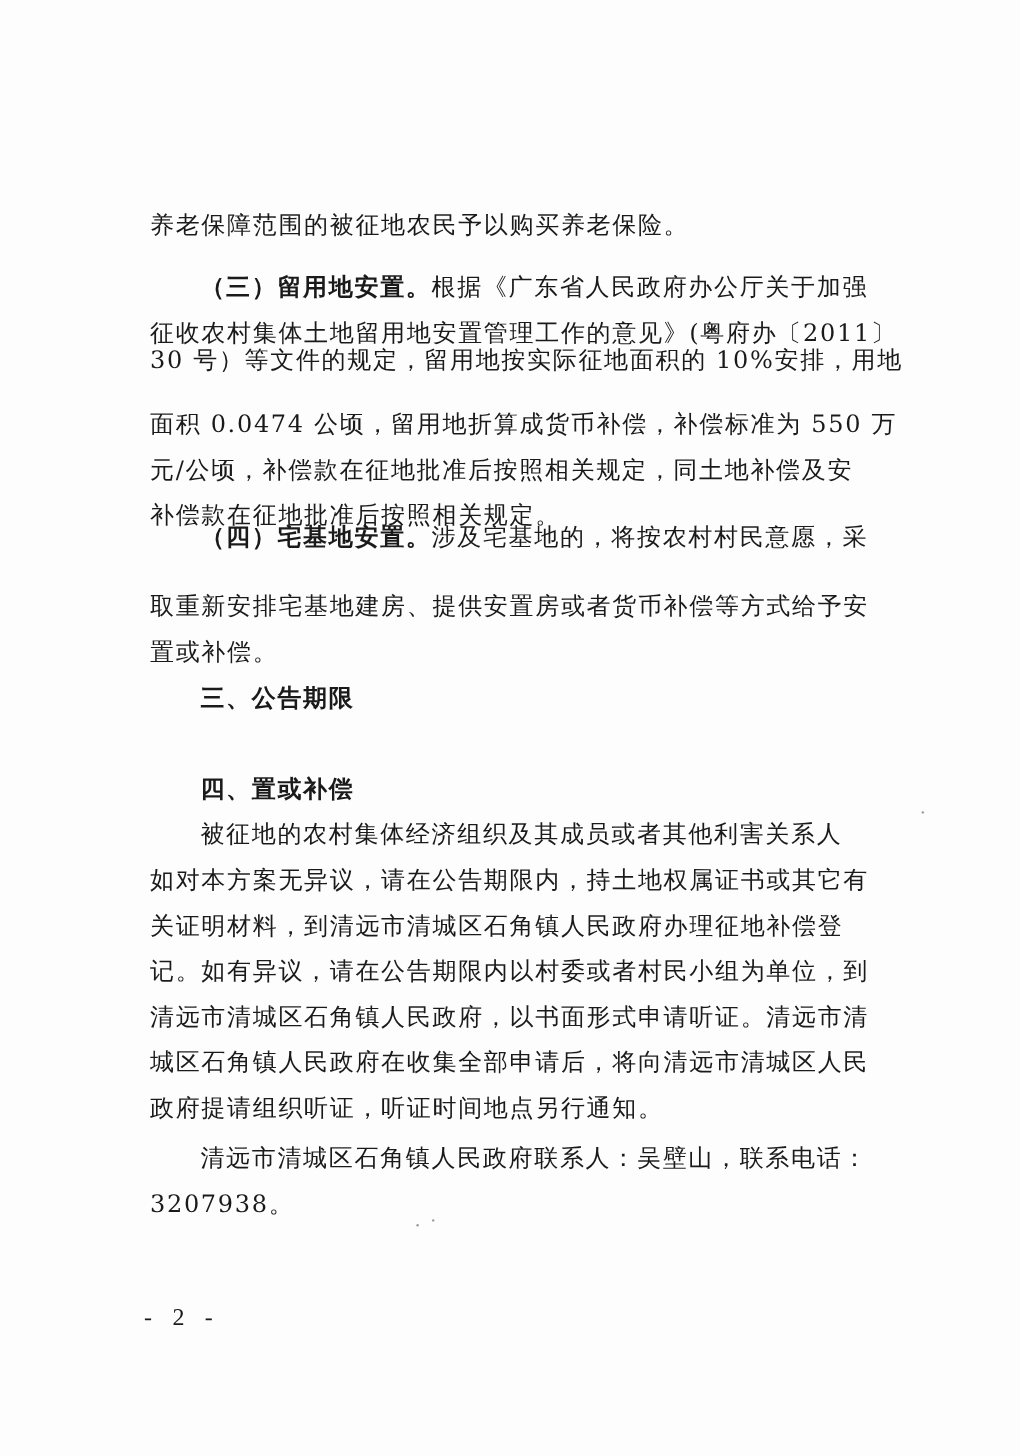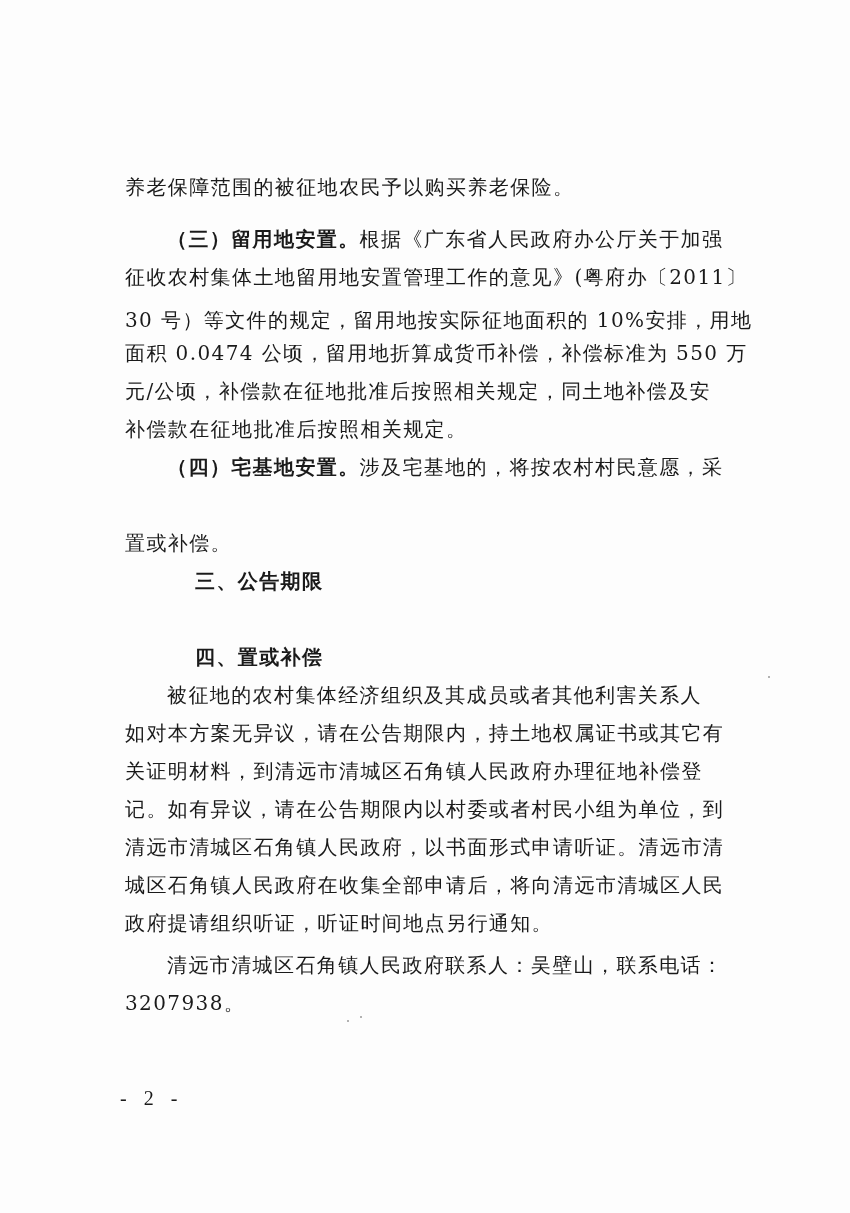--- a/index.html
+++ b/index.html
@@ -2,39 +2,40 @@
 <html><head>
 <meta charset="utf-8">
 <style>
   html, body { margin:0; padding:0; background:#ffffff; }
   body { width:850px; height:1213px; position:relative; overflow:hidden;
          font-family:"DejaVu Serif", "Liberation Serif", serif; color:#1a1a1a; }
   .page { position:absolute; left:0; top:0; width:850px; height:1213px; background:#fdfdfd; }
   .line { position:absolute; left:125px; font-size:20px; line-height:30px; white-space:nowrap; letter-spacing:1.4px; }
   .indent { left:167px;text-align:right; }
   .bold { font-weight:bold; font-family:"DejaVu Sans", "Liberation Sans", sans-serif; }
-  .heading { font-family:"DejaVu Sans", "Liberation Sans", sans-serif; font-weight:bold;margin-left:28px; }
+  .heading { font-family:"DejaVu Sans", "Liberation Sans", sans-serif; font-weight:bold; }
   .pagenum { position:absolute; left:120px; top:1087px; font-size:20px; font-family:"Liberation Serif", serif; letter-spacing:6px; }
   .speck { position:absolute; width:2px; height:2px; background:#999; border-radius:1px; }
 </style>
 </head>
 <body>
 
 <div class="page">
 
   <div class="line" style="top:172px">养老保障范围的被征地农民予以购买养老保险。</div>
 
   <div class="line indent" style="top:224px"><span class="bold">（三）留用地安置。</span><span>根据《广东省人民政府办公厅关于加强</span></div>
   <div class="line" style="top:262px">征收农村集体土地留用地安置管理工作的意见》(粤府办〔2011〕</div>
-  <div class="line" style="top:305px">30 号）等文件的规定，留用地按实际征地面积的 10%安排，用地</div>
+  <div class="line" style="top:285px">30 号）等文件的规定，留用地按实际征地面积的 10%安排，用地</div>
   <div class="line" style="top:338px">面积 0.0474 公顷，留用地折算成货币补偿，补偿标准为 550 万</div>
   <div class="line" style="top:376px">元/公顷，补偿款在征地批准后按照相关规定，同土地补偿及安</div>
   <div class="line" style="top:414px">补偿款在征地批准后按照相关规定。</div>
 
-  <div class="line indent" style="top:452px"><span class="bold">（四）宅基地安置。</span><span>涉及宅基地的，将按农村村民意愿，采</span></div>
+  <div class="line indent" style="top:432px"><span class="bold">（四）宅基地安置。</span><span>涉及宅基地的，将按农村村民意愿，采</span></div>
+  <div class="line" style="top:490px">取重新安排宅基地建房、提供安置房或者货币补偿等方式给予安</div>
   <div class="line" style="top:528px">置或补偿。</div>
 
   <div class="line indent heading" style="top:566px">三、公告期限</div>
 
   <div class="line indent heading" style="top:642px">四、置或补偿</div>
   <div class="line indent" style="top:680px">被征地的农村集体经济组织及其成员或者其他利害关系人</div>
   <div class="line" style="top:718px">如对本方案无异议，请在公告期限内，持土地权属证书或其它有</div>
   <div class="line" style="top:756px">关证明材料，到清远市清城区石角镇人民政府办理征地补偿登</div>
   <div class="line" style="top:794px">记。如有异议，请在公告期限内以村委或者村民小组为单位，到</div>
   <div class="line" style="top:832px">清远市清城区石角镇人民政府，以书面形式申请听证。清远市清</div>

